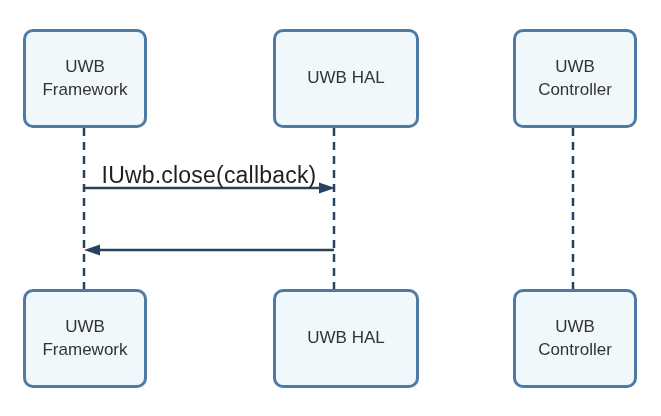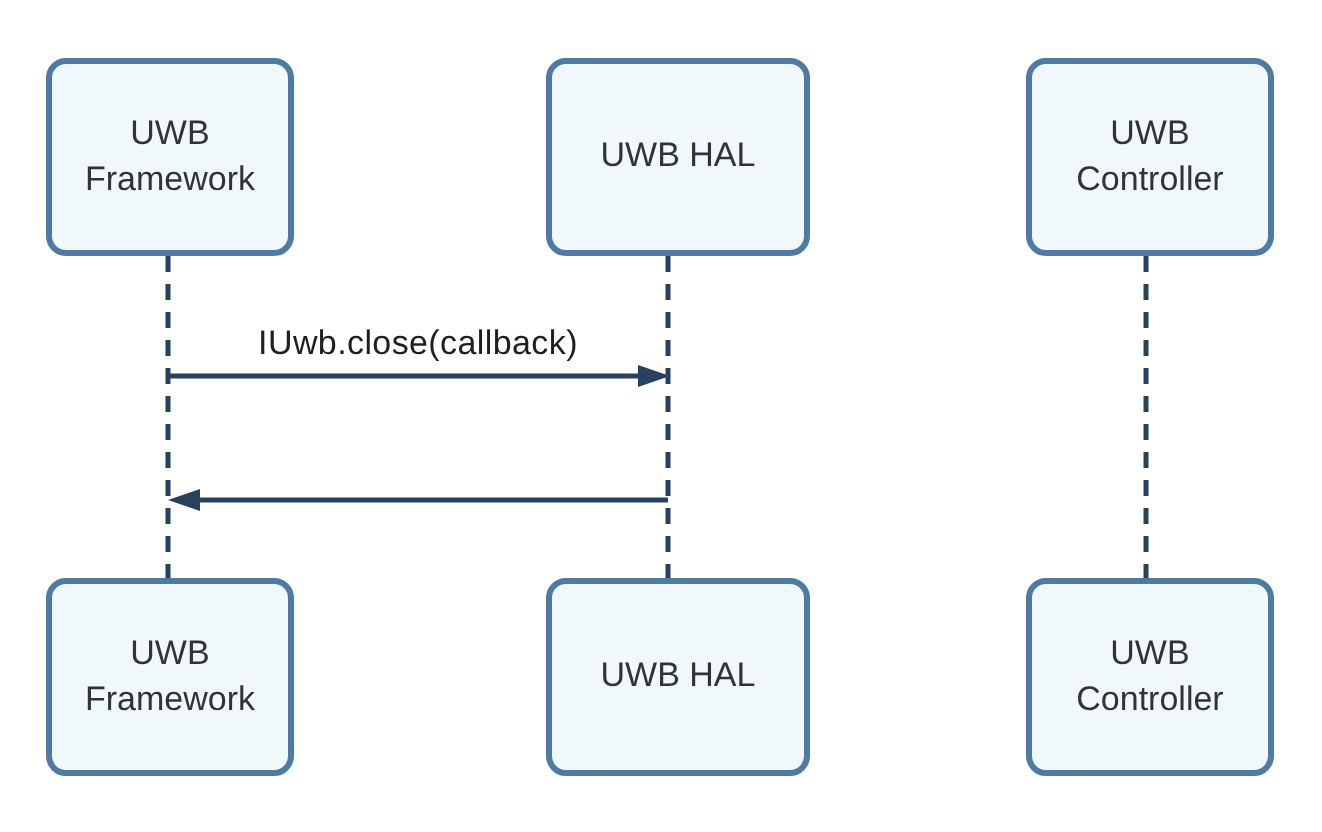--- a/index.html
+++ b/index.html
@@ -42,27 +42,27 @@
   }
   .actor .actor-label {
     white-space: pre-line;
     font-size: 17px;
     line-height: 1.35;
     color: var(--box-text);
   }
   .row-top  { top: 29px; }
   .row-bot  { top: 289px; }
   .col-a { left: 23px; }
-  .col-b { left: 273px; width: 132px; align-items: center; }
+  .col-b { left: 273px; width: 146px; align-items: center; }
   .col-c { left: 513px; }
   .msg-label {
     position: absolute;
     width: 250px;
     text-align: center;
-    font-size: 17px;
+    font-size: 23px;
     letter-spacing: 0.2px;
     color: var(--message-text);
     white-space: nowrap;
   }
   .msg-1 { left: 84px; top: 162px; }
   .msg-2 { left: 80px; top: 224px; }
   .lifeline-stroke {
     stroke: var(--line);
     stroke-width: 2.5;
     stroke-dasharray: 8 6;

